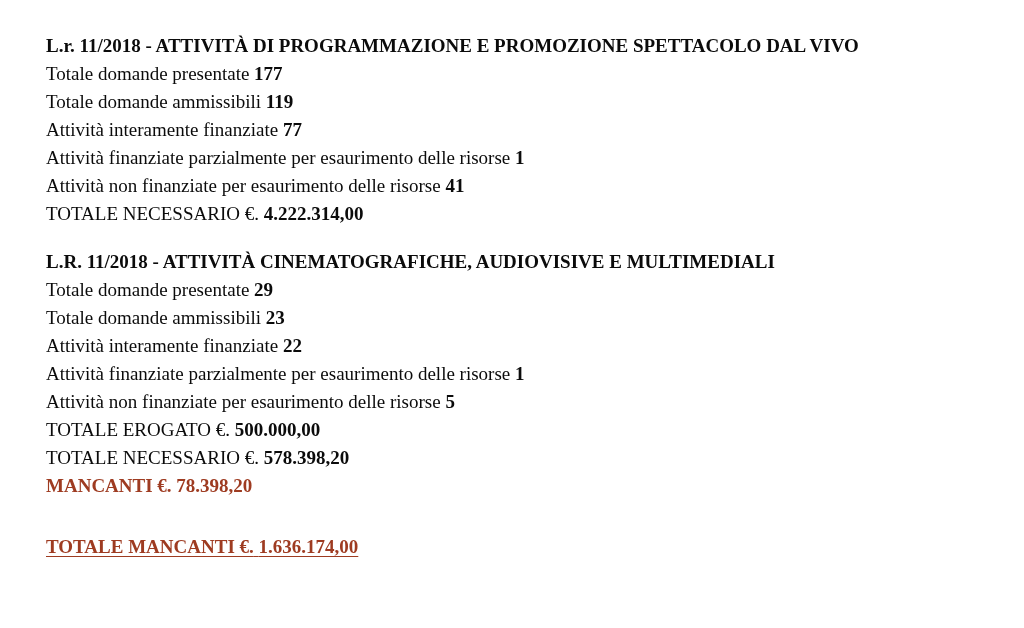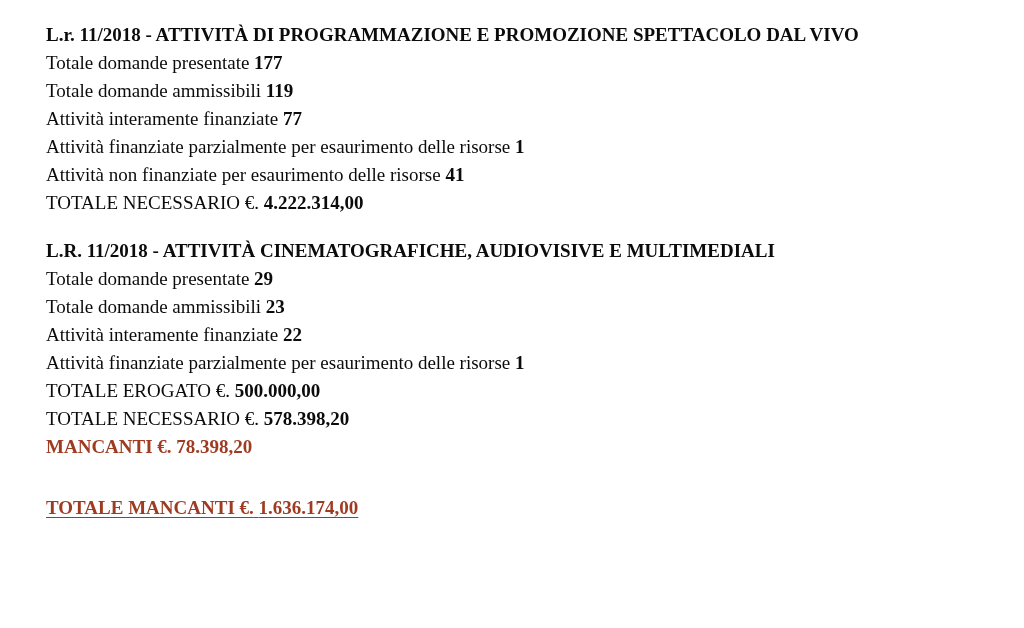--- a/index.html
+++ b/index.html
@@ -9,21 +9,21 @@
     background: #ffffff;
   }
   body {
     width: 1024px;
     height: 628px;
     overflow: hidden;
     font-family: "Liberation Serif", "DejaVu Serif", serif;
     color: var(--ink);
   }
   .doc {
-    padding: 21px 20px 0 46px;
+    padding: 32px 20px 0 46px;
     font-size: 19px;
     line-height: 28px;
   }
   .heading {
     margin: 0;
     font-size: 19px;
     line-height: 28px;
     font-weight: bold;
     color: var(--ink);
   }
@@ -61,20 +61,21 @@
     <p class="line"><span>Attività non finanziate per esaurimento delle risorse</span> <span class="v">41</span></p>
     <p class="line"><span>TOTALE NECESSARIO €.</span> <span class="v">4.222.314,00</span></p>
   </section>
 
   <section class="section-2">
     <h2 class="heading">L.R. 11/2018 - ATTIVITÀ CINEMATOGRAFICHE, AUDIOVISIVE E MULTIMEDIALI</h2>
     <p class="line"><span>Totale domande presentate</span> <span class="v">29</span></p>
     <p class="line"><span>Totale domande ammissibili</span> <span class="v">23</span></p>
     <p class="line"><span>Attività interamente finanziate</span> <span class="v">22</span></p>
     <p class="line"><span>Attività finanziate parzialmente per esaurimento delle risorse</span> <span class="v">1</span></p>
+    <p class="line"><span>Attività non finanziate per esaurimento delle risorse</span> <span class="v">5</span></p>
     <p class="line"><span>TOTALE EROGATO €.</span> <span class="v">500.000,00</span></p>
     <p class="line"><span>TOTALE NECESSARIO €.</span> <span class="v">578.398,20</span></p>
     <p class="line mancanti"><span>MANCANTI €.</span> <span class="v">78.398,20</span></p>
   </section>
 
   <p class="footer-total"><span>TOTALE MANCANTI €.</span> <span class="v">1.636.174,00</span></p>
 
 </div>
 
 </body></html>

